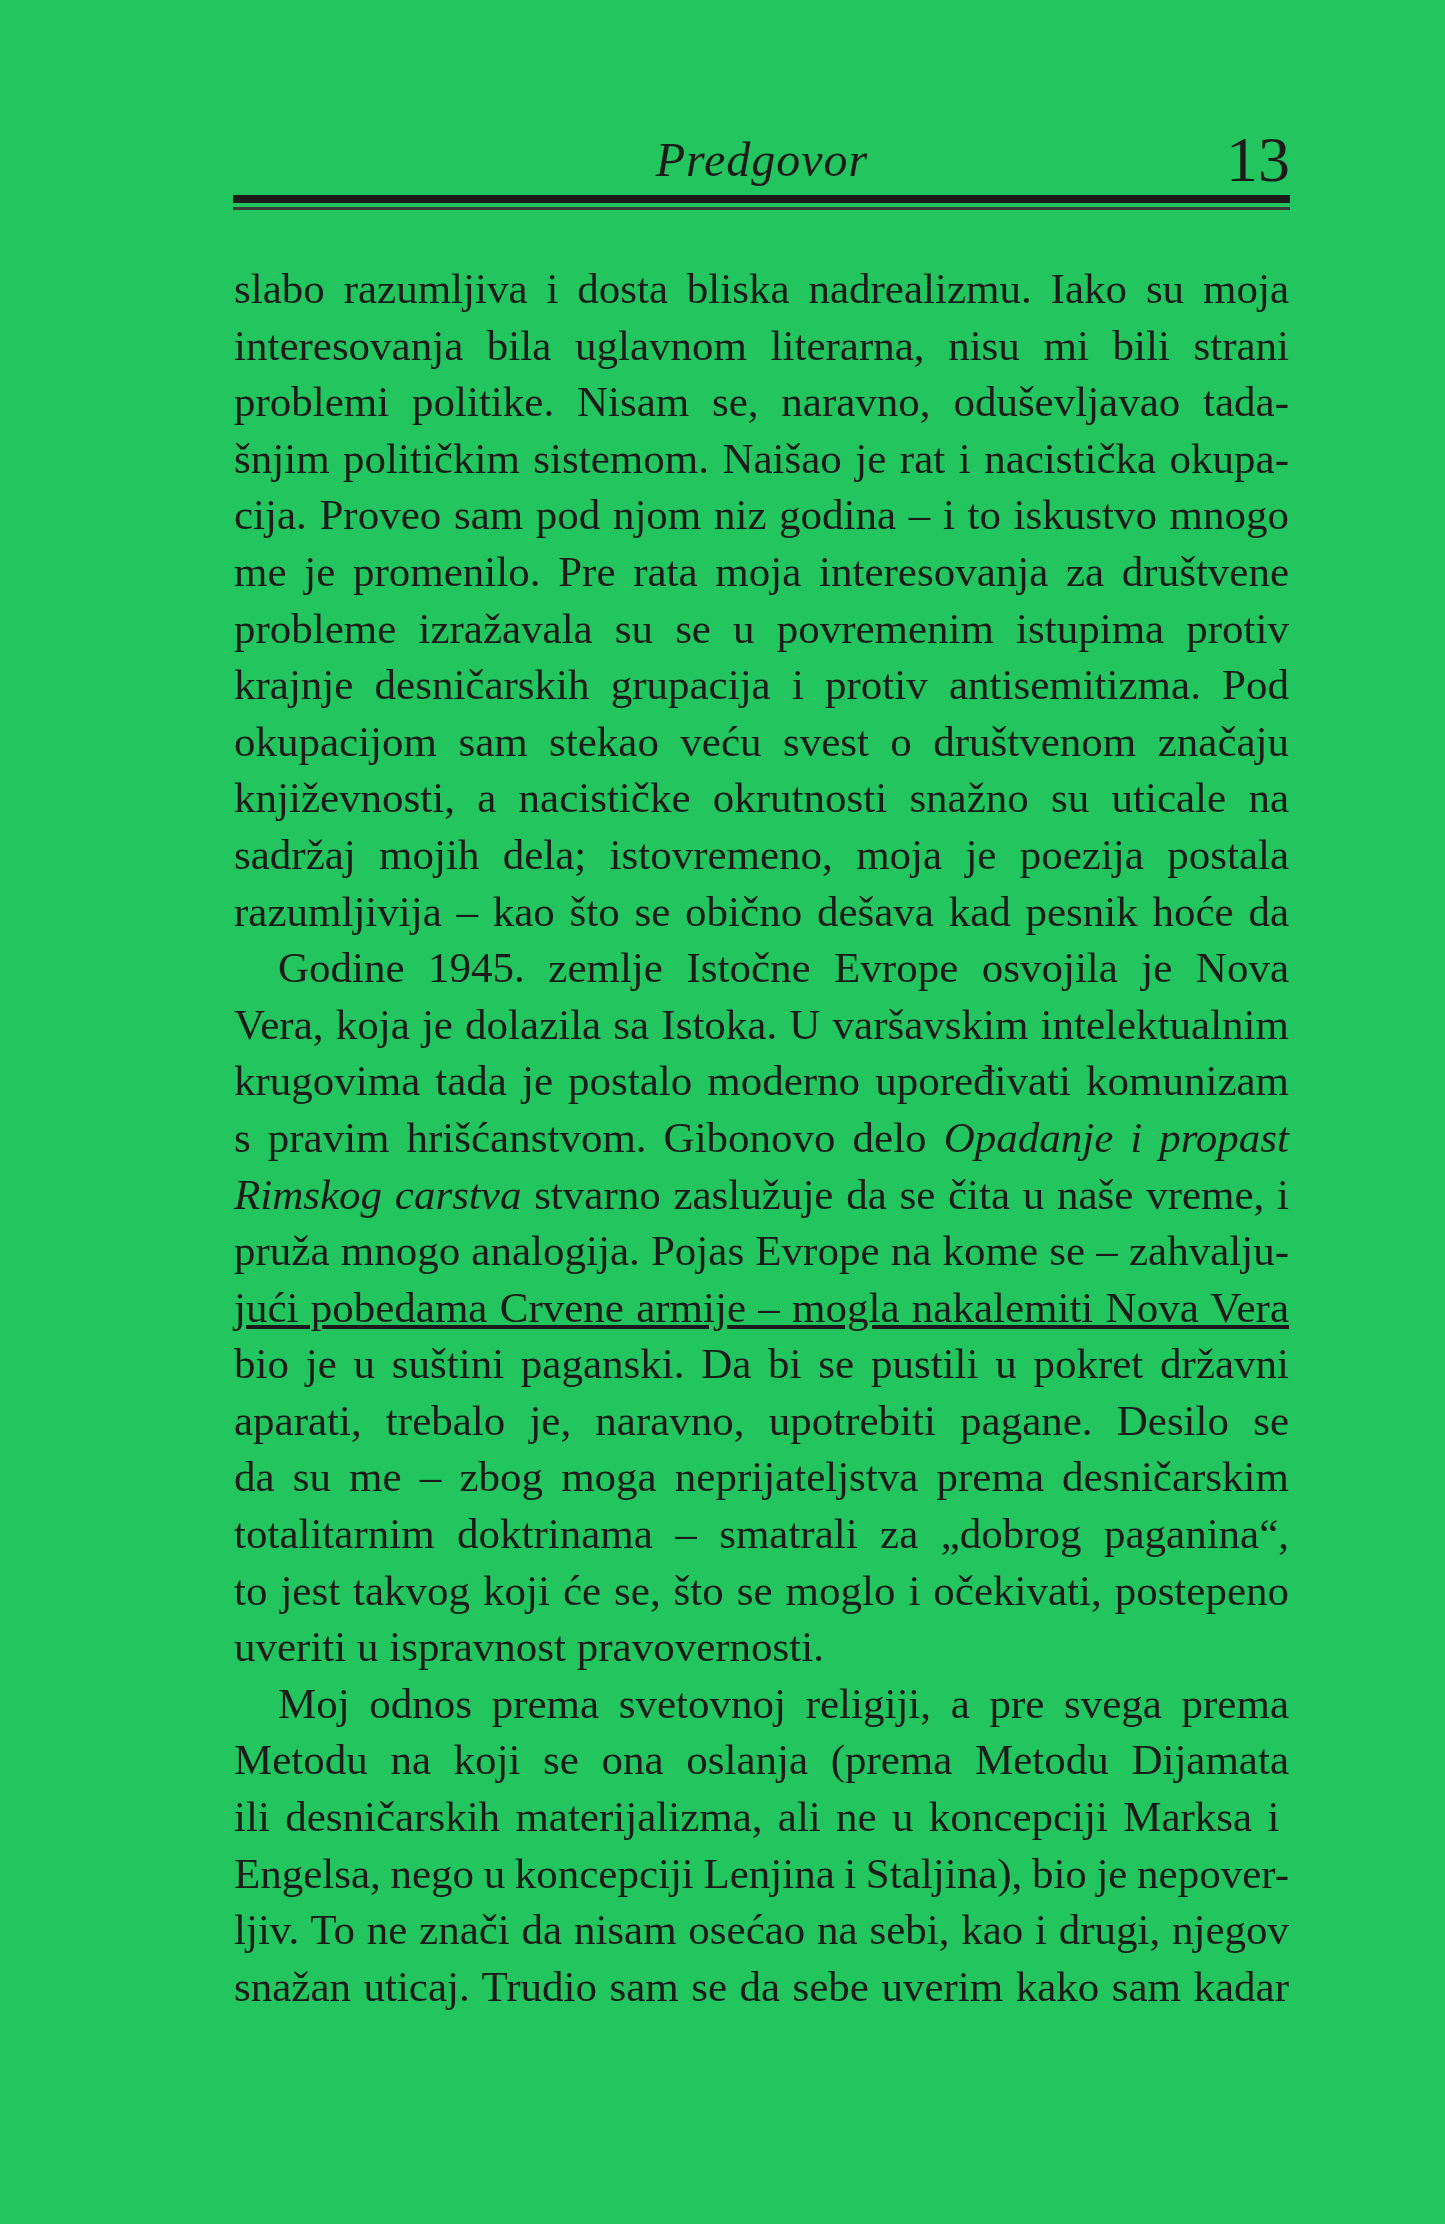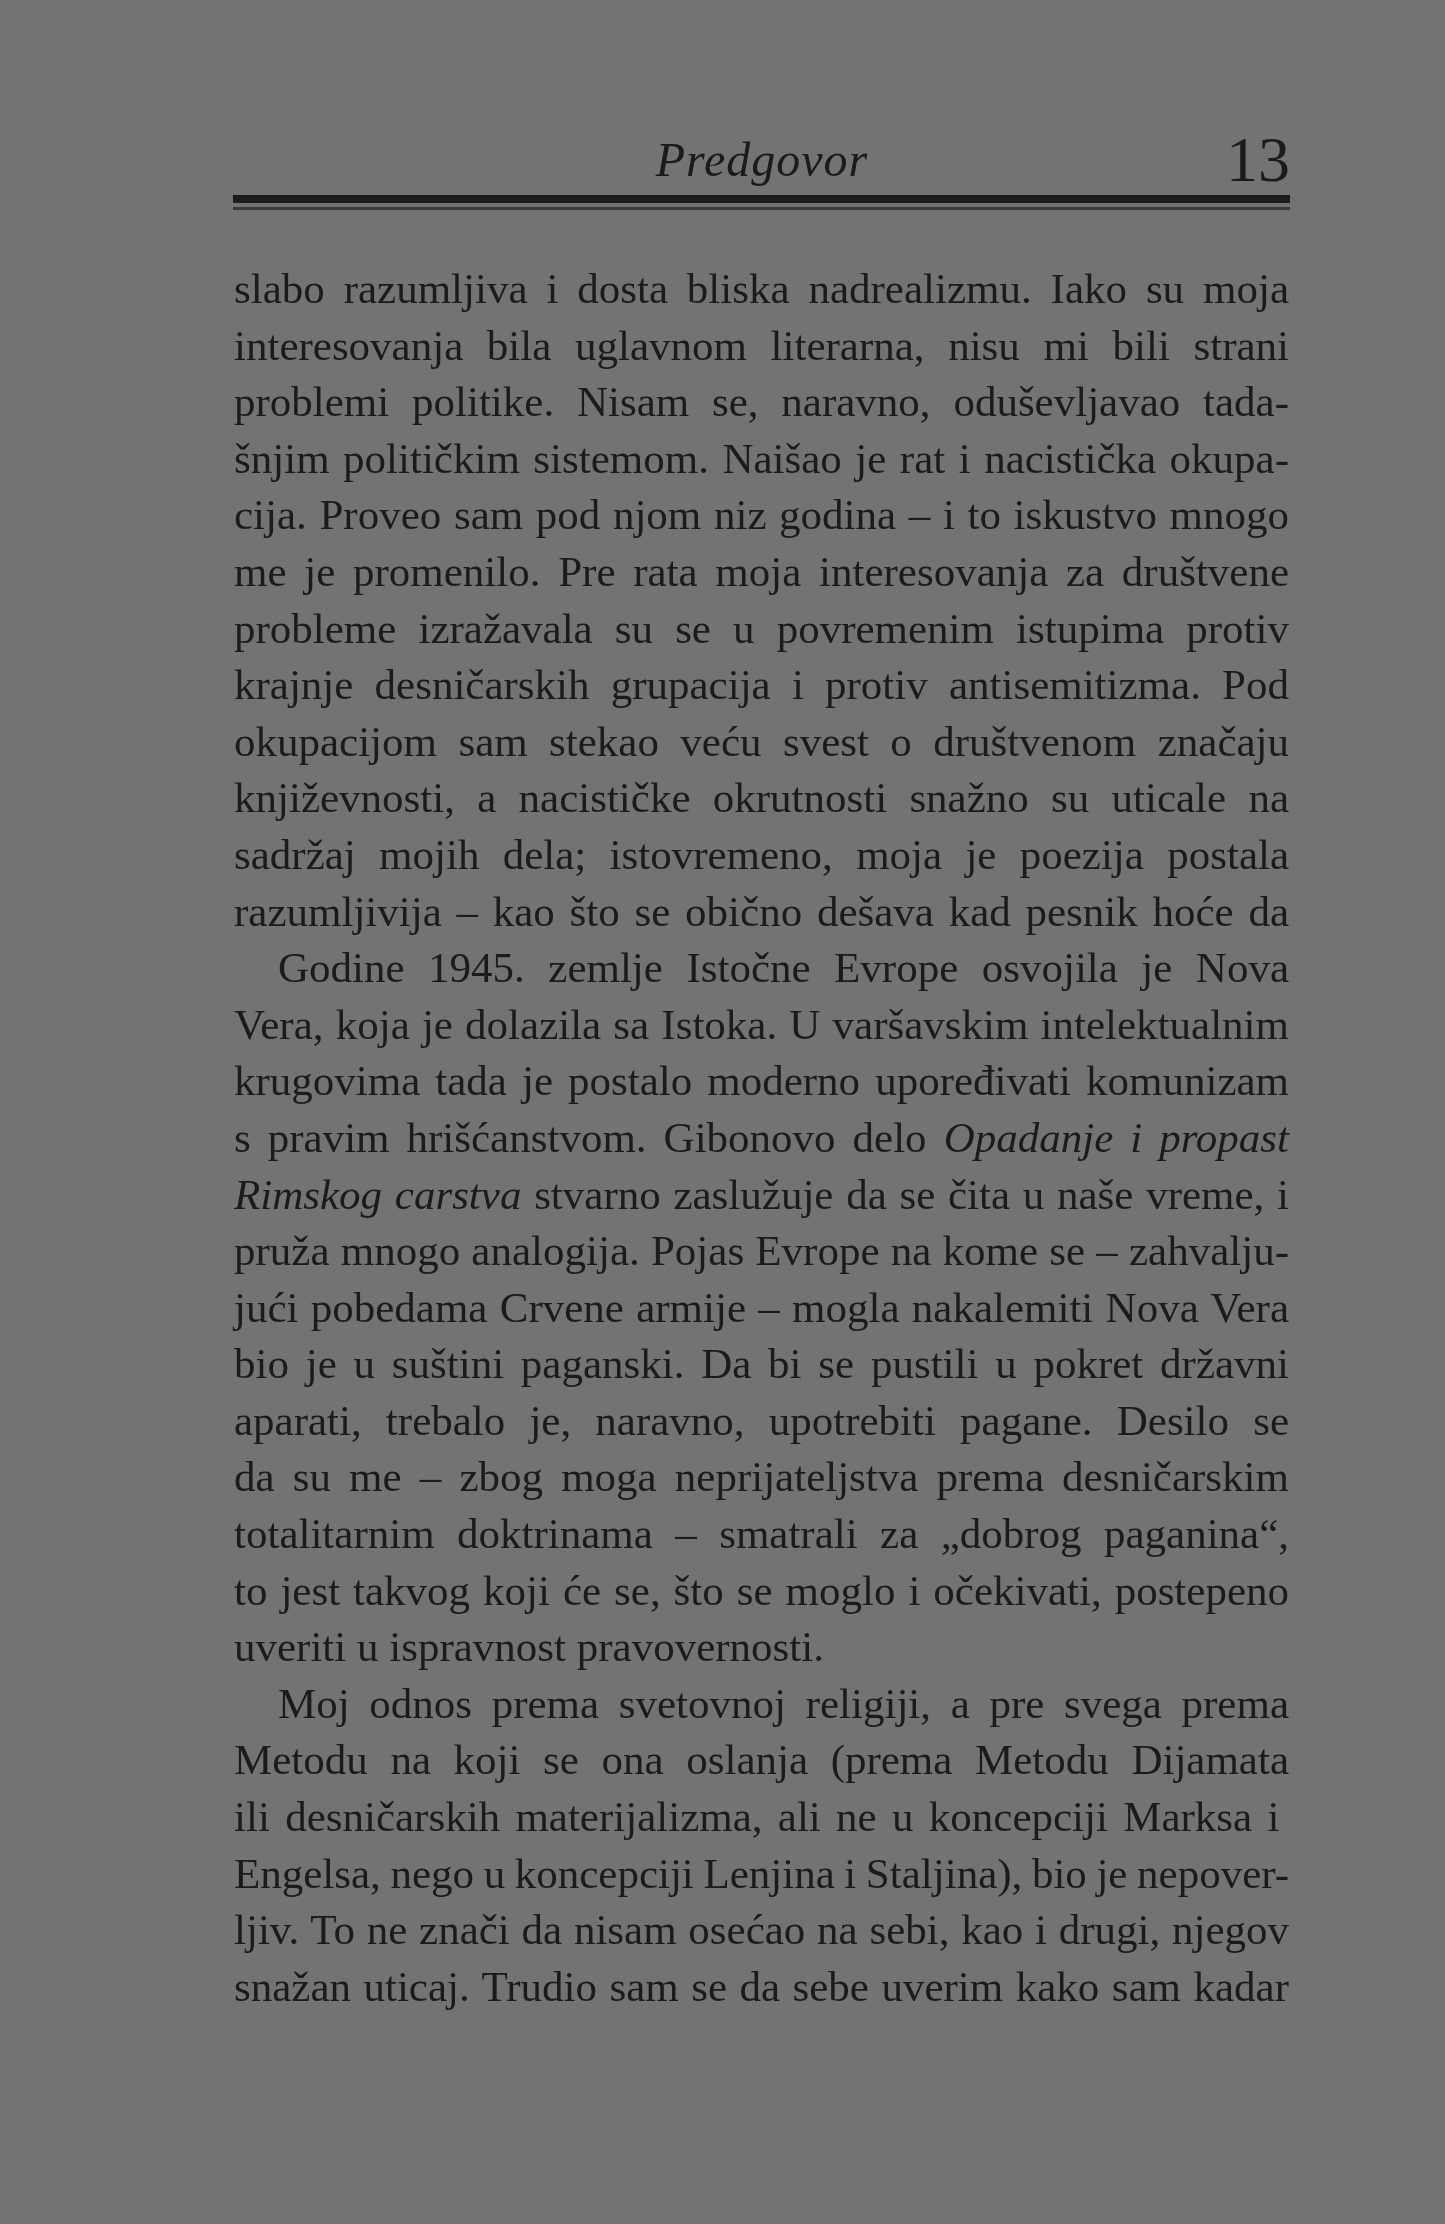--- a/index.html
+++ b/index.html
@@ -1,20 +1,20 @@
 <!DOCTYPE html>
 <html><head>
 <meta charset="utf-8">
 <style>
   html, body { margin: 0; padding: 0; background: #e8e8e8; }
   .page {
     position: relative;
     width: 1445px;
     height: 2224px;
-    background: #737373;
+    background: #22c55e;
     font-family: "Liberation Serif", "DejaVu Serif", serif;
     color: #1b1b1b;
     overflow: hidden;
   }
   .running-head {
     position: absolute;
     left: 234px;
     top: 134px;
     width: 1056px;
     height: 52px;
@@ -86,21 +86,21 @@
       <div class="line"><span class="ln" style="word-spacing: 10.6607px; letter-spacing: 0px;"><span>okupacijom sam stekao veću svest o društvenom značaju</span></span></div>
       <div class="line"><span class="ln" style="word-spacing: 11.5112px; letter-spacing: 0px;"><span>književnosti, a nacističke okrutnosti snažno su uticale na</span></span></div>
       <div class="line"><span class="ln" style="word-spacing: 12.5446px; letter-spacing: 0px;"><span>sadržaj mojih dela; istovremeno, moja je poezija postala</span></span></div>
       <div class="line"><span class="ln" style="word-spacing: 4.00156px; letter-spacing: 0px;"><span>razumljivija – kao što se obično dešava kad pesnik hoće da</span></span></div>
       <div class="line indent"><span class="ln" style="word-spacing: 12.7344px; letter-spacing: 0px;"><span>Godine 1945. zemlje Istočne Evrope osvojila je Nova</span></span></div>
       <div class="line"><span class="ln" style="word-spacing: 1.41992px; letter-spacing: 0px;"><span>Vera, koja je dolazila sa Istoka. U varšavskim intelektualnim</span></span></div>
       <div class="line"><span class="ln" style="word-spacing: 4.27344px; letter-spacing: 0px;"><span>krugovima tada je postalo moderno upoređivati komunizam</span></span></div>
       <div class="line"><span class="ln" style="word-spacing: 6.25223px; letter-spacing: 0px;"><span>s pravim hrišćanstvom. Gibonovo delo </span><span class="it">Opadanje i propast</span></span></div>
       <div class="line"><span class="ln" style="word-spacing: 1.97656px; letter-spacing: 0px;"><span class="it">Rimskog carstva</span><span> stvarno zaslužuje da se čita u naše vreme, i</span></span></div>
       <div class="line"><span class="ln" style="word-spacing: 0.467014px; letter-spacing: 0px;"><span>pruža mnogo analogija. Pojas Evrope na kome se – zahvalju-</span></span></div>
-      <div class="line"><span class="ln" style="word-spacing: 1.52539px; letter-spacing: 0px;"><span>jući pobedama Crvene armije – mogla nakalemiti Nova Vera</span></span></div>
+      <div class="line"><span class="ln" style="word-spacing: 1.52539px; letter-spacing: 0px; text-decoration: underline;"><span>jući pobedama Crvene armije – mogla nakalemiti Nova Vera</span></span></div>
       <div class="line"><span class="ln" style="word-spacing: 6.01278px; letter-spacing: 0px;"><span>bio je u suštini paganski. Da bi se pustili u pokret državni</span></span></div>
       <div class="line"><span class="ln" style="word-spacing: 13.404px; letter-spacing: 0px;"><span>aparati, trebalo je, naravno, upotrebiti pagane. Desilo se</span></span></div>
       <div class="line"><span class="ln" style="word-spacing: 7.39062px; letter-spacing: 0px;"><span>da su me – zbog moga neprijateljstva prema desničarskim</span></span></div>
       <div class="line"><span class="ln" style="word-spacing: 11.6536px; letter-spacing: 0px;"><span>totalitarnim doktrinama – smatrali za „dobrog paganina“,</span></span></div>
       <div class="line"><span class="ln" style="word-spacing: 2.21591px; letter-spacing: 0px;"><span>to jest takvog koji će se, što se moglo i očekivati, postepeno</span></span></div>
       <div class="line"><span class="ln" style="word-spacing: 0px; letter-spacing: 0px;"><span>uveriti u ispravnost pravovernosti.</span></span></div>
       <div class="line indent"><span class="ln" style="word-spacing: 8.90039px; letter-spacing: 0px;"><span>Moj odnos prema svetovnoj religiji, a pre svega prema</span></span></div>
       <div class="line"><span class="ln" style="word-spacing: 11.8652px; letter-spacing: 0px;"><span>Metodu na koji se ona oslanja (prema Metodu Dijamata</span></span></div>
       <div class="line"><span class="ln" style="word-spacing: 4.55859px; letter-spacing: 0px;"><span>ili desničarskih materijalizma, ali ne u koncepciji Marksa i</span></span></div>
       <div class="line"><span class="ln" style="word-spacing: -1.16146px; letter-spacing: 0px;"><span>Engelsa, nego u koncepciji Lenjina i Staljina), bio je nepover-</span></span></div>

